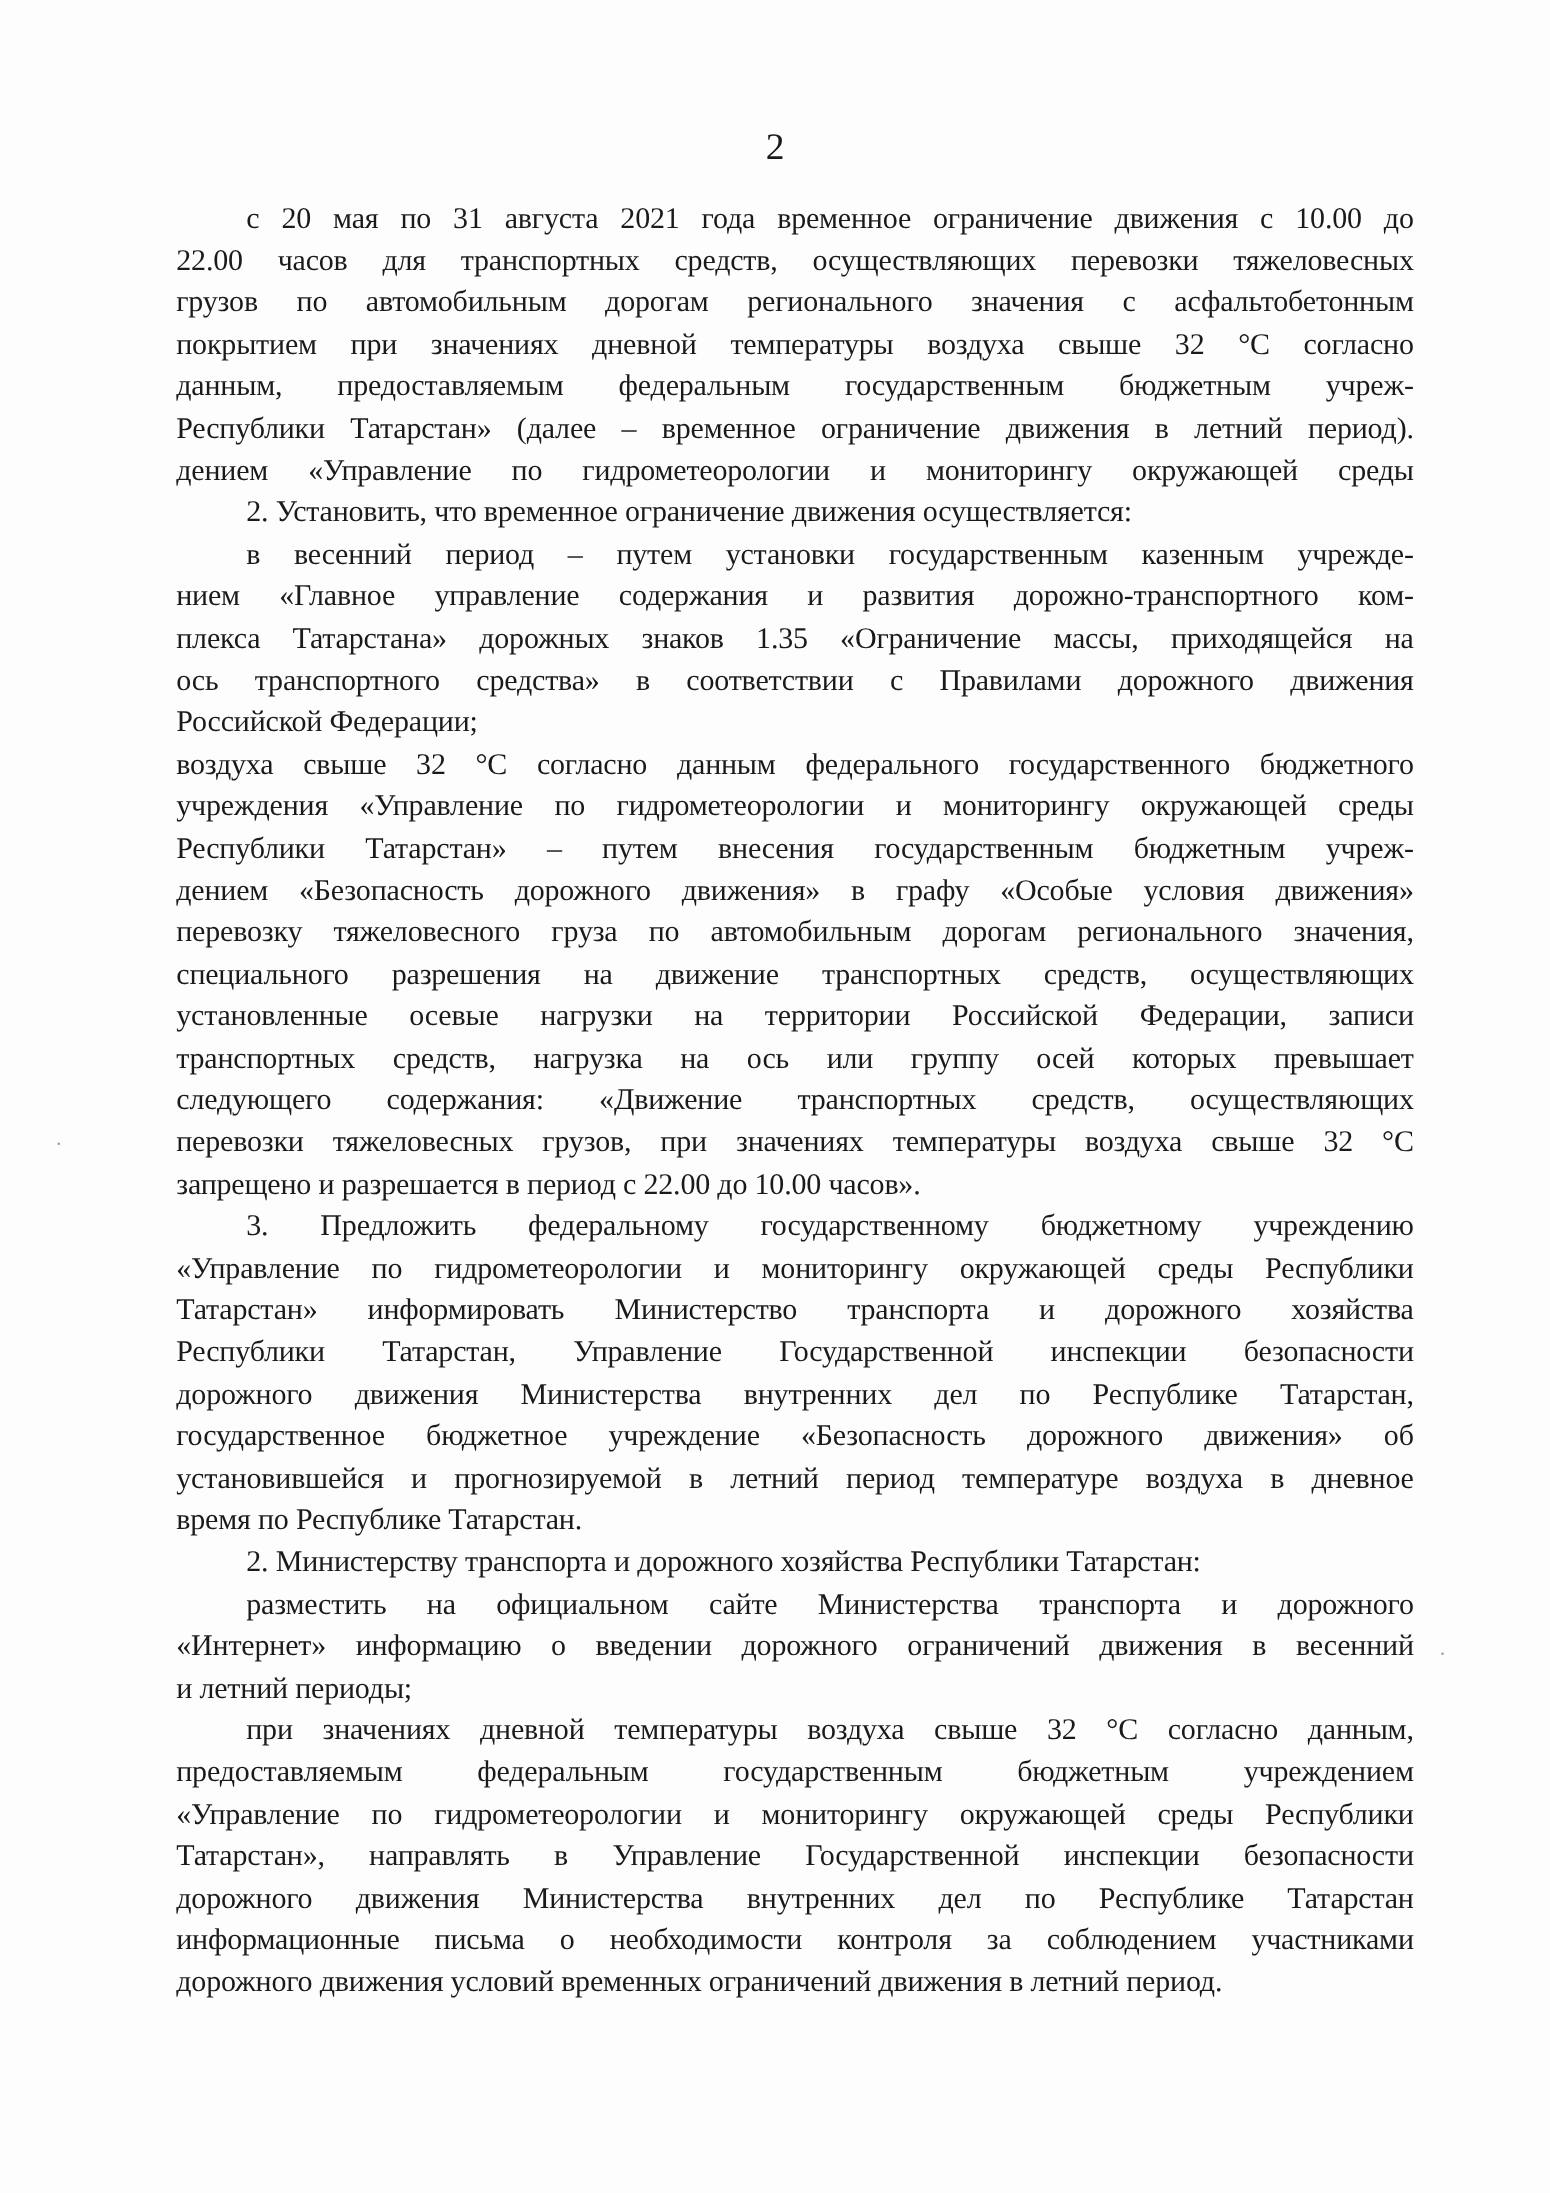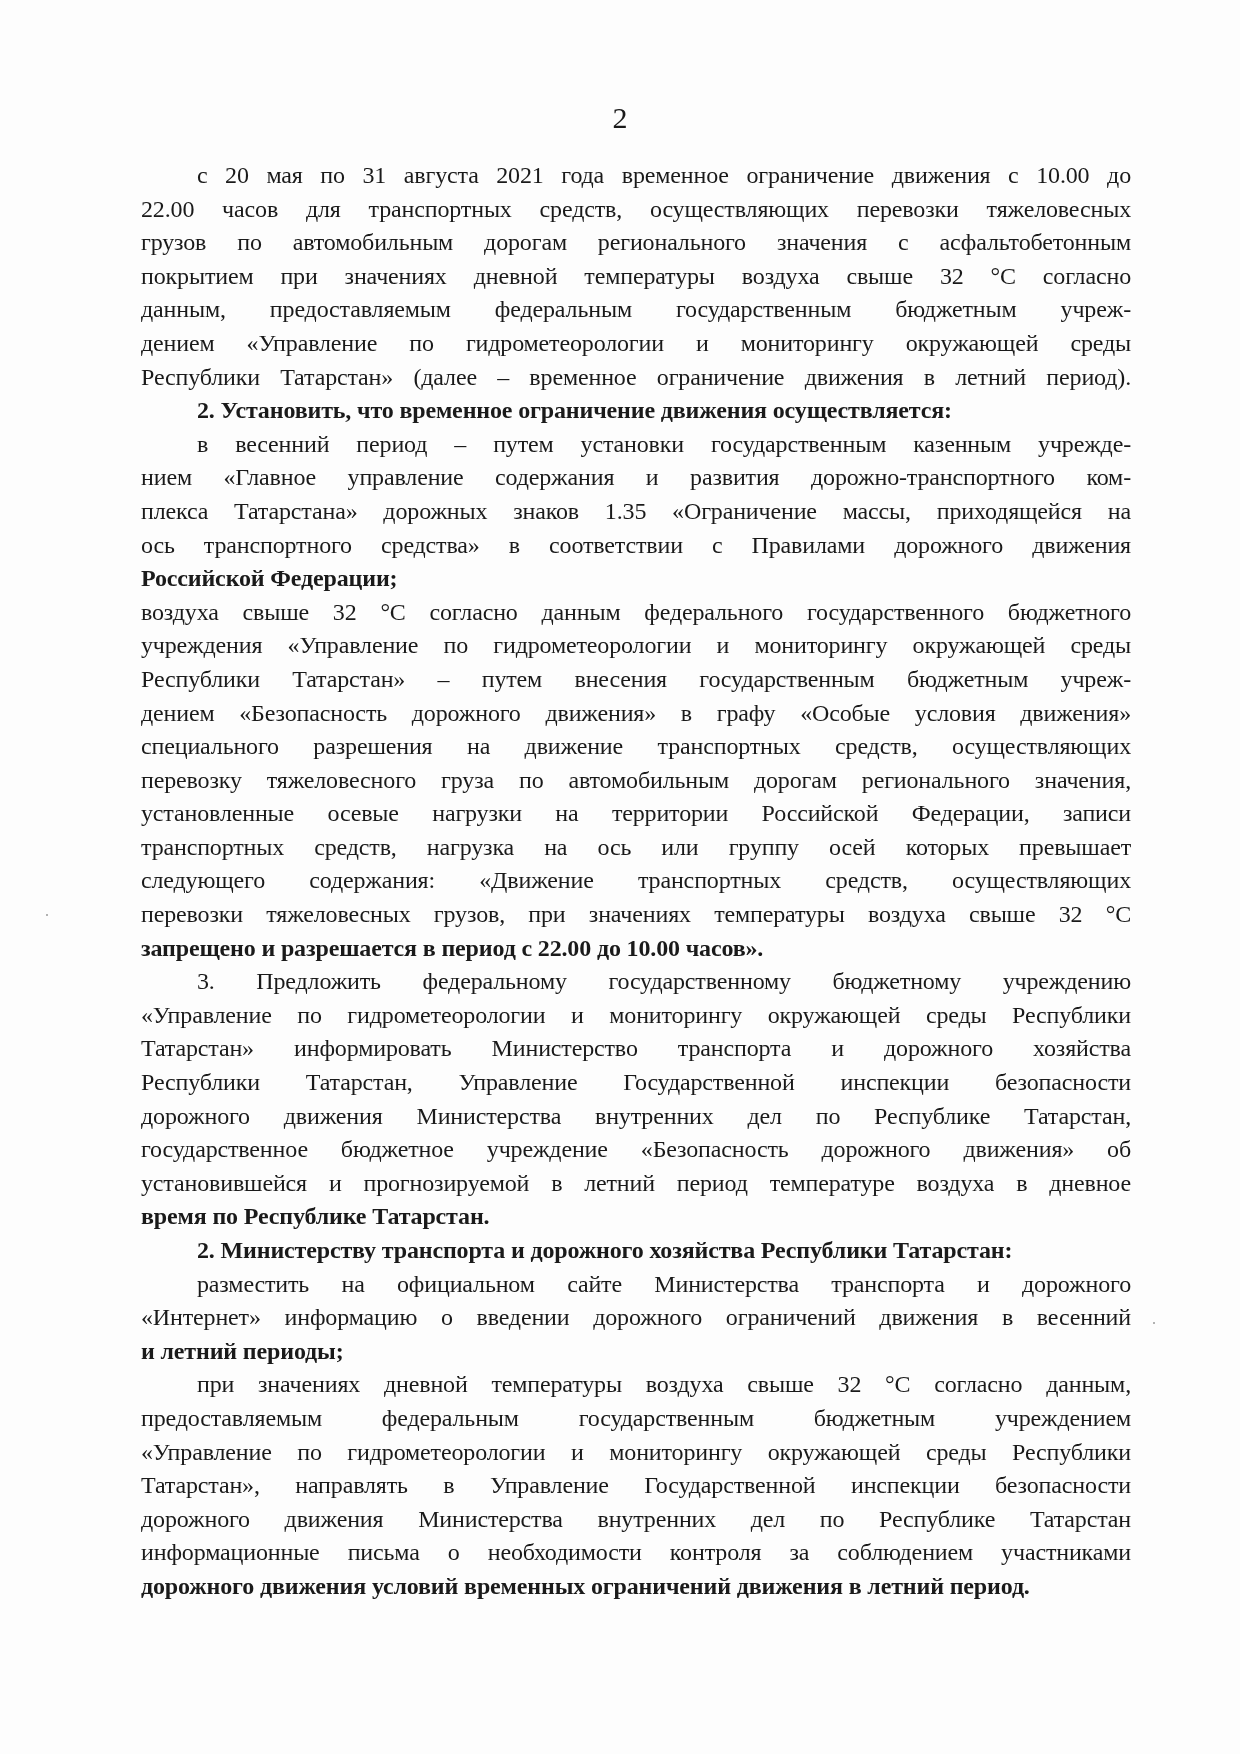--- a/index.html
+++ b/index.html
@@ -42,21 +42,20 @@
   }
   .line {
     display: block;
     white-space: nowrap;
     text-align: justify;
     text-align-last: justify;
     height: 33.6px;
   }
   .line.last {
     text-align-last: left;
-    font-weight: bold;
   }
   .line.indent {
     padding-left: 56px;
   }
   .scan-mark {
     position: absolute;
     width: 2px;
     height: 2px;
     background: #999;
     border-radius: 1px;
@@ -69,43 +68,43 @@
   <div class="page-number">2</div>
 
   <div class="body-text">
 
     <div>
       <span class="line indent">с 20 мая по 31 августа 2021 года временное ограничение движения с 10.00 до</span>
       <span class="line">22.00 часов для транспортных средств, осуществляющих перевозки тяжеловесных</span>
       <span class="line">грузов по автомобильным дорогам регионального значения с асфальтобетонным</span>
       <span class="line">покрытием при значениях дневной температуры воздуха свыше 32 °С согласно</span>
       <span class="line">данным, предоставляемым федеральным государственным бюджетным учреж-</span>
+      <span class="line">Республики Татарстан» (далее – временное ограничение движения в летний период).</span>
       <span class="line">дением «Управление по гидрометеорологии и мониторингу окружающей среды</span>
-      <span class="line">Республики Татарстан» (далее – временное ограничение движения в летний период).</span>
     </div>
 
     <div>
       <span class="line indent last">2. Установить, что временное ограничение движения осуществляется:</span>
     </div>
 
     <div>
       <span class="line indent">в весенний период – путем установки государственным казенным учрежде-</span>
       <span class="line">нием «Главное управление содержания и развития дорожно-транспортного ком-</span>
       <span class="line">плекса Татарстана» дорожных знаков 1.35 «Ограничение массы, приходящейся на</span>
       <span class="line">ось транспортного средства» в соответствии с Правилами дорожного движения</span>
       <span class="line last">Российской Федерации;</span>
     </div>
 
     <div>
       <span class="line">воздуха свыше 32 °С согласно данным федерального государственного бюджетного</span>
       <span class="line">учреждения «Управление по гидрометеорологии и мониторингу окружающей среды</span>
       <span class="line">Республики Татарстан» – путем внесения государственным бюджетным учреж-</span>
       <span class="line">дением «Безопасность дорожного движения» в графу «Особые условия движения»</span>
+      <span class="line">перевозку тяжеловесного груза по автомобильным дорогам регионального значения,</span>
       <span class="line">специального разрешения на движение транспортных средств, осуществляющих</span>
-      <span class="line">перевозку тяжеловесного груза по автомобильным дорогам регионального значения,</span>
       <span class="line">установленные осевые нагрузки на территории Российской Федерации, записи</span>
       <span class="line">транспортных средств, нагрузка на ось или группу осей  которых превышает</span>
       <span class="line">следующего содержания: «Движение транспортных средств, осуществляющих</span>
       <span class="line">перевозки тяжеловесных грузов, при значениях температуры воздуха свыше 32 °С</span>
       <span class="line last">запрещено и разрешается в период с 22.00 до 10.00 часов».</span>
     </div>
 
     <div>
       <span class="line indent">3. Предложить федеральному государственному бюджетному учреждению</span>
       <span class="line">«Управление по гидрометеорологии и мониторингу окружающей среды Республики</span>

